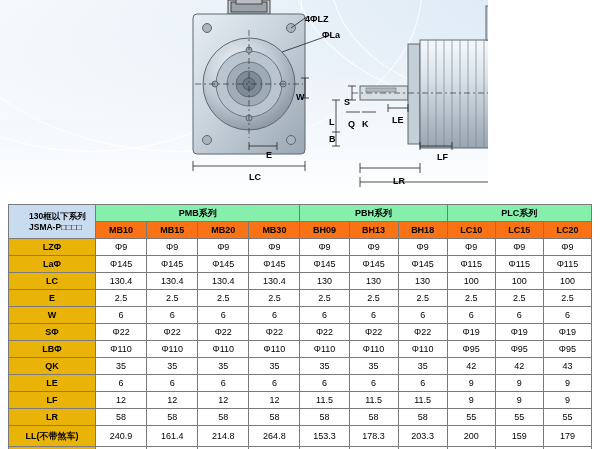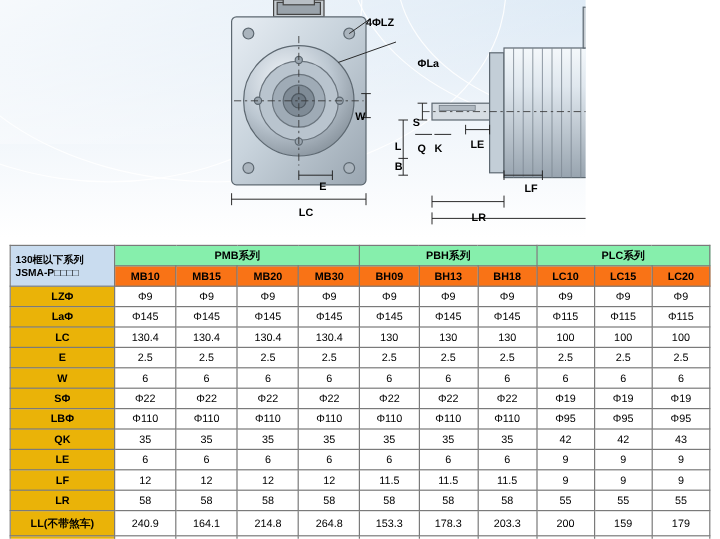--- a/index.html
+++ b/index.html
@@ -43,21 +43,21 @@
     border:1px solid #7a7a7a;
     text-align:center;
     padding:0;
     height:16px;
     font-weight:normal;
     background:#fff;
   }
   th{font-weight:bold;}
   .rowlabel{background:#eab308;font-weight:bold;width:86px;}
   .grp{background:#86efac;font-weight:bold;}
-  .cornercell{background:#c9dcef;font-weight:bold;text-align:left;padding-left:4px;line-height:11px;font-size:8.5px;margin-left:12px;}
+  .cornercell{background:#c9dcef;font-weight:bold;text-align:left;padding-left:20px;line-height:11px;font-size:8.5px;margin-left:12px;}
   .tall{height:20px;}
   .th-sub{background:#f97316;font-weight:bold;}
 </style>
 </head>
 <body>
 
 <div id="drawing">
   <div class="swoosh s1"></div>
   <div class="swoosh s2"></div>
   <div class="swoosh s3"></div>
@@ -179,21 +179,21 @@
     <line x1="360" y1="163" x2="360" y2="173" stroke="#222" stroke-width=".8"></line>
     <line x1="420" y1="163" x2="420" y2="173" stroke="#222" stroke-width=".8"></line>
 
     <line x1="360" y1="182" x2="558" y2="182" stroke="#222" stroke-width=".8"></line>
     <line x1="360" y1="177" x2="360" y2="187" stroke="#222" stroke-width=".8"></line>
     <line x1="558" y1="177" x2="558" y2="187" stroke="#222" stroke-width=".8"></line>
   </svg>
 
   <div id="dim-labels">
       <div class="lbl" style="left: 305px; top: 14px;">4ΦLZ</div>
-      <div class="lbl" style="left: 322px; top: 48px; margin-left: 26px;">ΦLa</div>
+      <div class="lbl" style="left: 322px; top: 30px;">ΦLa</div>
       <div class="lbl" style="left: 296px; top: 92px;">W</div>
       <div class="lbl" style="left: 266px; top: 150px;">E</div>
       <div class="lbl" style="left: 249px; top: 172px;">LC</div>
       <div class="lbl" style="left: 344px; top: 97px;">S</div>
       <div class="lbl" style="left: 329px; top: 117px;">L</div>
       <div class="lbl" style="left: 329px; top: 134px;">B</div>
       <div class="lbl" style="left: 348px; top: 119px;">Q</div>
       <div class="lbl" style="left: 362px; top: 119px;">K</div>
       <div class="lbl" style="left: 392px; top: 115px;">LE</div>
       <div class="lbl" style="left: 437px; top: 152px;">LF</div>
@@ -366,21 +366,21 @@
         <td class="">58</td>
         <td class="">58</td>
         <td class="">58</td>
         <td class="">55</td>
         <td class="">55</td>
         <td class="">55</td>
       </tr>
       <tr>
         <td class="rowlabel tall">LL(不带煞车)</td>
         <td class="tall">240.9</td>
-        <td class="tall">164.1</td>
+        <td class="tall">161.4</td>
         <td class="tall">214.8</td>
         <td class="tall">264.8</td>
         <td class="tall">153.3</td>
         <td class="tall">178.3</td>
         <td class="tall">203.3</td>
         <td class="tall">200</td>
         <td class="tall">159</td>
         <td class="tall">179</td>
       </tr>
       <tr>

